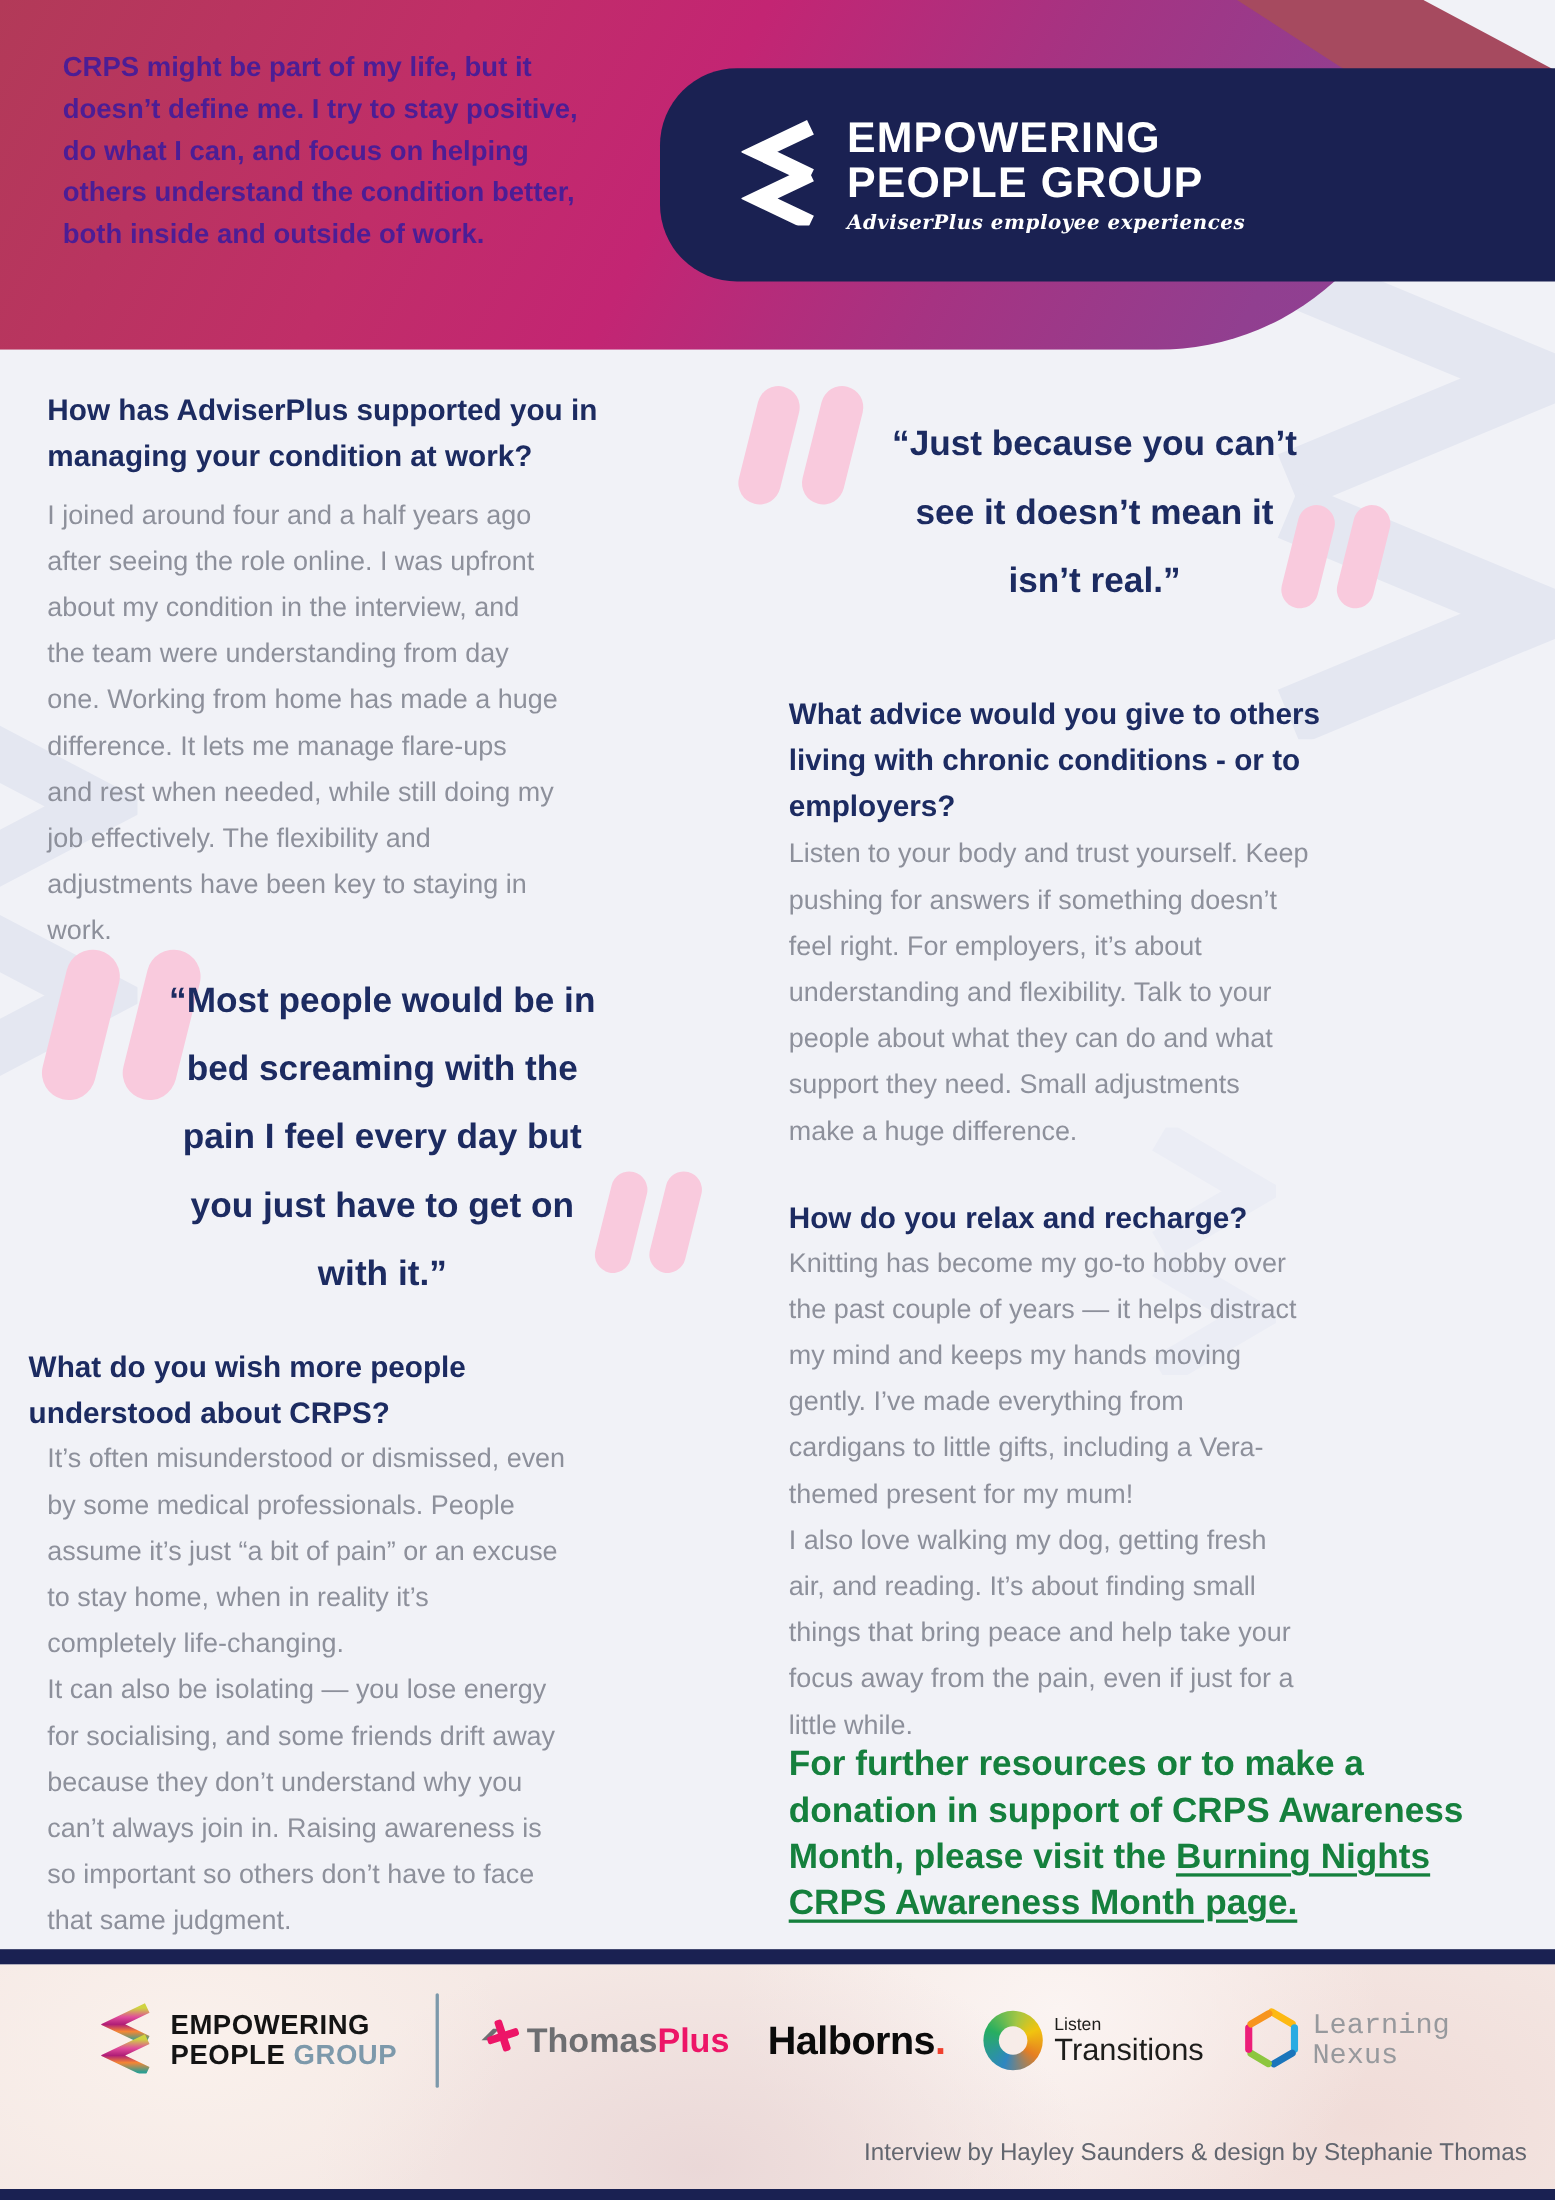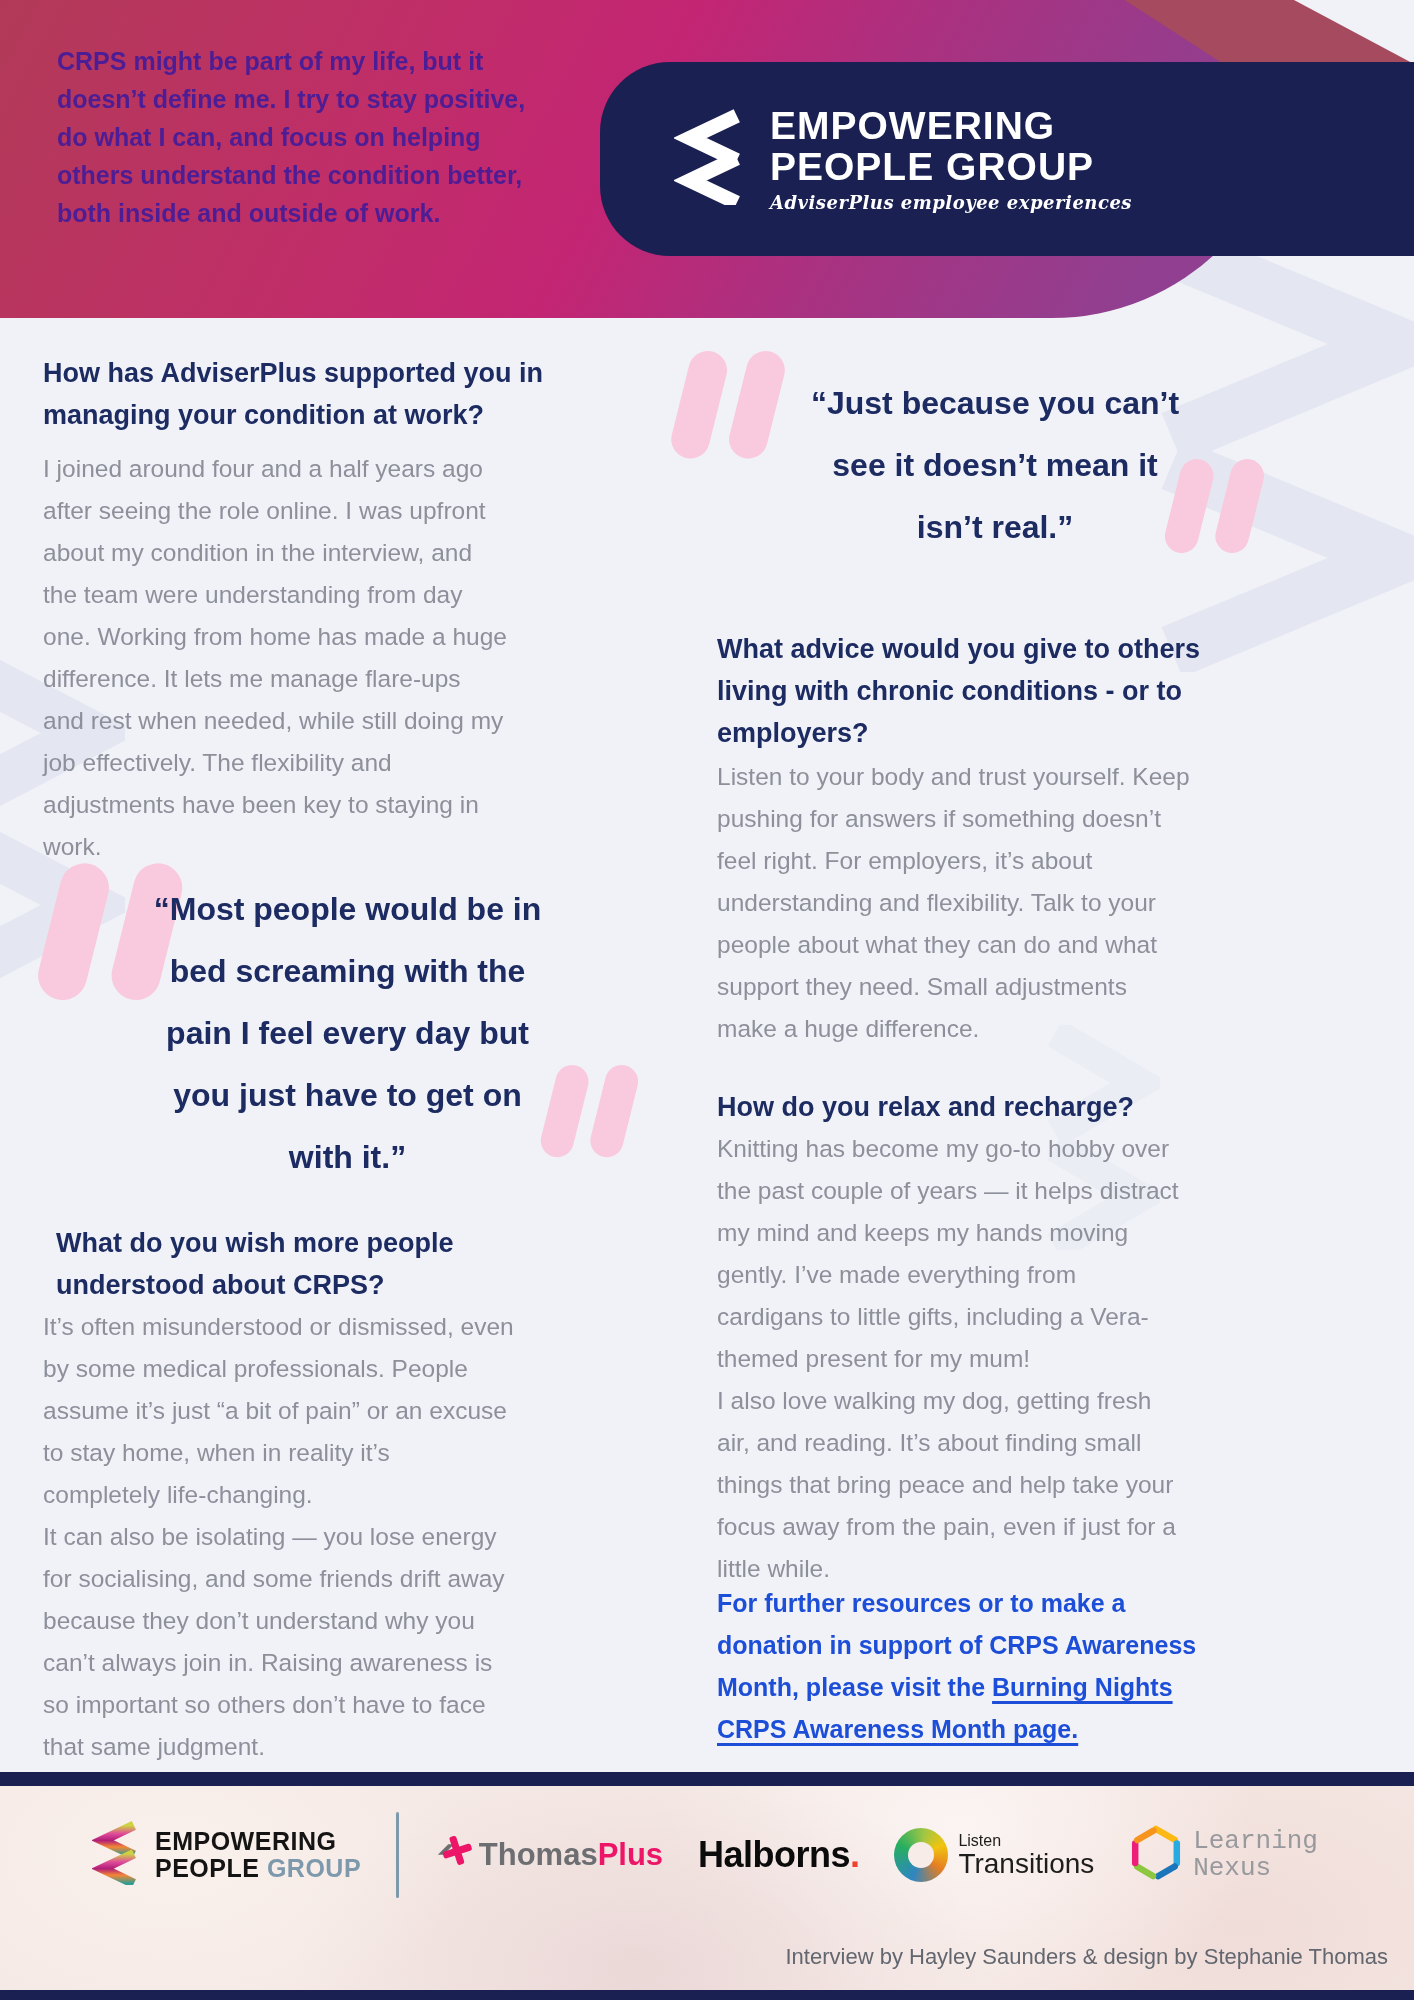--- a/index.html
+++ b/index.html
@@ -28,21 +28,21 @@
   .wm{position:absolute;}
 
   
   .pinkmark{position:absolute;}
 
   
   .qa-heading{position:absolute;color:#1c2b61;font-weight:700;font-size:27px;line-height:42px;white-space:pre-line;}
   .qa-answer{position:absolute;color:#8d909b;font-size:24.5px;line-height:42px;white-space:pre-line;}
   .pullquote{position:absolute;color:#1c2b61;font-weight:800;font-size:32px;line-height:62px;
     text-align:center;white-space:pre-line;z-index:3;}
-  .cta{position:absolute;color:#1d4ed8;font-weight:700;font-size:25px;line-height:42px;white-space:pre-line;}
+  .cta{position:absolute;color:#15803d;font-weight:700;font-size:32px;line-height:42px;white-space:pre-line;}
   .cta .cta-link{text-decoration:underline;text-decoration-thickness:3px;text-underline-offset:5px;cursor:pointer;}
 
   
   .navy-bar-top{position:absolute;left:0;top:1772px;width:1414px;height:14px;background:#1a2152;}
   .navy-bar-bottom{position:absolute;left:0;top:1990px;width:1414px;height:10px;background:#1a2152;}
   .footer{position:absolute;left:0;top:1786px;width:1414px;height:204px;
     background:
       radial-gradient(ellipse 420px 260px at 12% 35%, #faf1ec 0%, rgba(250,241,236,0) 70%),
       radial-gradient(ellipse 500px 300px at 45% 90%, rgba(233,214,214,.9) 0%, rgba(233,214,214,0) 70%),
       radial-gradient(ellipse 420px 300px at 68% 20%, #fbf4f2 0%, rgba(251,244,242,0) 70%),
@@ -155,21 +155,21 @@
 difference. It lets me manage flare-ups
 and rest when needed, while still doing my
 job effectively. The flexibility and
 adjustments have been key to staying in
 work.</div>
   <div class="pullquote" style="left:40px;top:878px;width:615px;">“Most people would be in
 bed screaming with the
 pain I feel every day but
 you just have to get on
 with it.”</div>
-  <div class="qa-heading" style="left:56px;top:1222px;width:650px;">What do you wish more people
+  <div class="qa-heading" style="left:26px;top:1222px;width:650px;">What do you wish more people
 understood about CRPS?</div>
   <div class="qa-answer" style="left:43px;top:1306px;width:660px;">It’s often misunderstood or dismissed, even
 by some medical professionals. People
 assume it’s just “a bit of pain” or an excuse
 to stay home, when in reality it’s
 completely life-changing.
 It can also be isolating — you lose energy
 for socialising, and some friends drift away
 because they don’t understand why you
 can’t always join in. Raising awareness is

